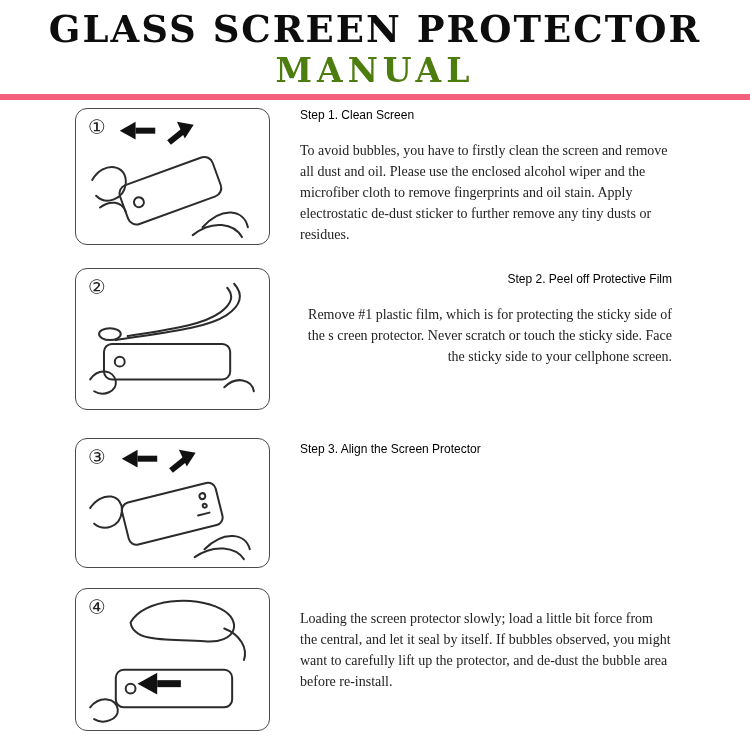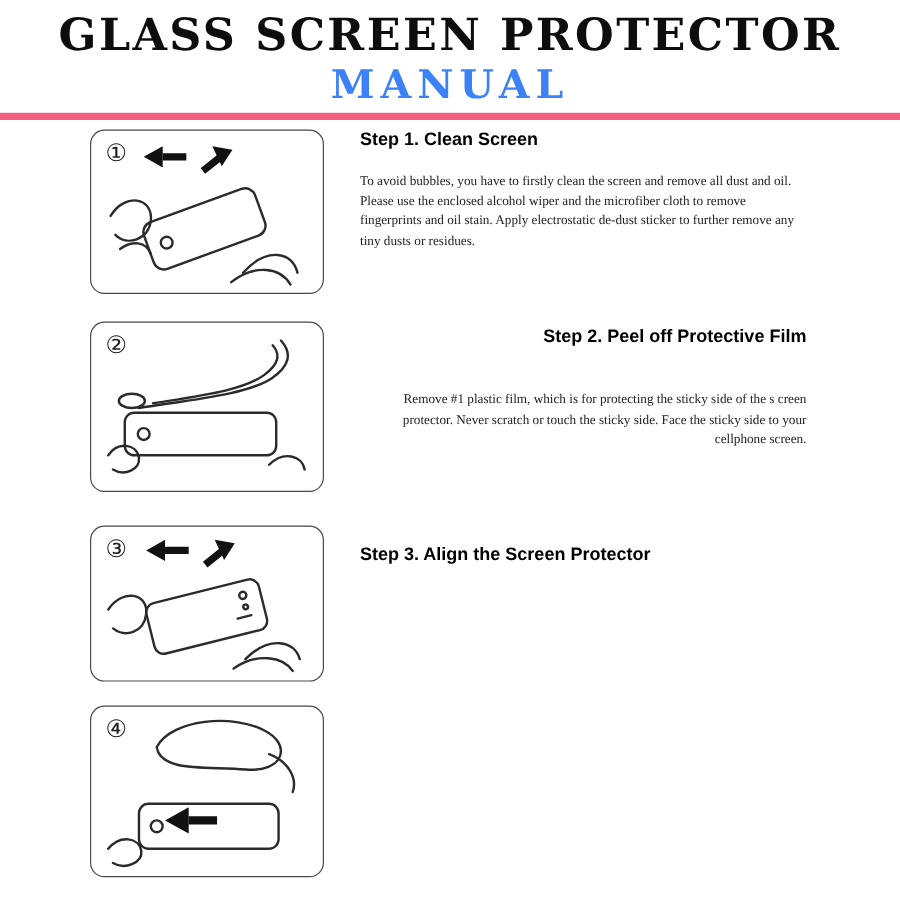--- a/index.html
+++ b/index.html
@@ -7,40 +7,40 @@
     width:750px;height:750px;position:relative;background:#ffffff;
     font-family:"Liberation Sans", sans-serif;color:#111;overflow:hidden;
   }
   .title-block{position:absolute;top:8px;left:0;width:750px;text-align:center;}
   .title-line1{
     margin:0;font-family:"DejaVu Serif", serif;font-weight:900;
     font-size:37px;letter-spacing:2px;color:#0d0d0d;line-height:1.15;
   }
   .title-line2{
     margin:0;font-family:"DejaVu Serif", serif;font-weight:900;
-    font-size:33px;letter-spacing:5px;color:#3b82f6;line-height:1.2;
+    font-size:33px;letter-spacing:5px;color:#4d7c0f;line-height:1.2;
   }
   .accent-bar{position:absolute;top:94px;left:0;width:750px;height:6px;background:#f2607d;}
   .step{position:absolute;left:0;width:750px;}
   .illus-box{
     position:absolute;left:75px;top:0;width:195px;
     border:1.6px solid #4a4a4a;border-radius:12px;background:#fff;box-sizing:border-box;
   }
   .num{
     position:absolute;left:12px;top:6px;font-size:20px;color:#222;
     font-family:"DejaVu Sans", sans-serif;
   }
   .illus-svg{position:absolute;left:0;top:0;width:100%;height:100%;}
   .content{position:absolute;left:300px;width:372px;}
   .step-heading{
-    margin:0;font-size:15px;font-weight:bold;color:#000;
+    margin:0;font-size:12px;font-weight:normal;color:#000;
     font-family:"Liberation Sans", sans-serif;
   }
   .step-body{
-    margin:0;font-size:11px;line-height:1.5;color:#222;
+    margin:0;font-size:14px;line-height:1.5;color:#222;
     font-family:"Liberation Serif", serif;
   }
   svg *{vector-effect:non-scaling-stroke;}
   .ink{stroke:#2b2b2b;stroke-width:2;fill:none;stroke-linecap:round;}
   .fill-ink{fill:#111;stroke:none;}
 </style>
 </head>
 <body>
 
 <div class="title-block">
@@ -97,21 +97,21 @@
         <path class="ink" d="M14 112 C22 100 38 102 40 114 C41 124 28 130 18 124"></path>
       </g>
       <g>
         <path class="ink" d="M150 120 C162 108 178 112 180 124"></path>
       </g>
     </svg>
     <span class="num">②</span>
   </div>
   <div class="content" style="top:4px;text-align:right;">
     <h2 class="step-heading">Step 2. Peel off Protective Film</h2>
-    <p class="step-body" style="margin-top:36px;">Remove #1 plastic film, which is for protecting the sticky side of the s creen protector. Never scratch or touch the sticky side. Face the sticky side to your cellphone screen.</p>
+    <p class="step-body" style="margin-top:18px;">Remove #1 plastic film, which is for protecting the sticky side of the s creen protector. Never scratch or touch the sticky side. Face the sticky side to your cellphone screen.</p>
   </div>
 </div>
 
 <div class="step" style="top:438px;height:132px;">
   <div class="illus-box" style="height:130px;">
     <svg class="illus-svg" viewBox="0 0 195 130">
       <g>
         <path d="M82 20 H62" stroke="#111" stroke-width="6"></path>
         <polygon class="fill-ink" points="62,11 62,29 46,20"></polygon>
       </g>
@@ -128,21 +128,21 @@
       <g>
         <path class="ink" d="M14 70 C26 52 48 56 46 74 C44 90 28 94 18 86"></path>
       </g>
       <g>
         <path class="ink" d="M130 112 C150 92 172 96 176 112"></path>
         <path class="ink" d="M120 120 C140 106 162 110 170 122"></path>
       </g>
     </svg>
     <span class="num">③</span>
   </div>
-  <div class="content" style="top:16px;">
+  <div class="content" style="top:4px;">
     <h2 class="step-heading">Step 3. Align the Screen Protector</h2>
   </div>
 </div>
 
 <div class="step" style="top:588px;height:145px;">
   <div class="illus-box" style="height:143px;">
     <svg class="illus-svg" viewBox="0 0 195 143">
       <g>
         <path class="ink" d="M55 34 C68 10 120 6 146 20 C170 32 162 56 130 53 C100 50 58 56 55 34 Z"></path>
         <path class="ink" d="M150 40 C166 46 174 60 170 72"></path>
@@ -155,14 +155,15 @@
         <path d="M106 96 H82" stroke="#111" stroke-width="7"></path>
         <polygon class="fill-ink" points="82,85 82,107 62,96"></polygon>
       </g>
       <g>
         <path class="ink" d="M14 120 C24 108 40 110 42 122 C43 132 28 138 18 132"></path>
       </g>
     </svg>
     <span class="num">④</span>
   </div>
   <div class="content" style="top:6px;">
+    <p class="step-body" style="margin-top:14px;">Loading the screen protector slowly; load a little bit force from the central, and let it seal by itself. If bubbles observed, you might want to carefully lift up the protector, and de-dust the bubble area before re-install.</p>
   </div>
 </div>
 
 </body></html>

